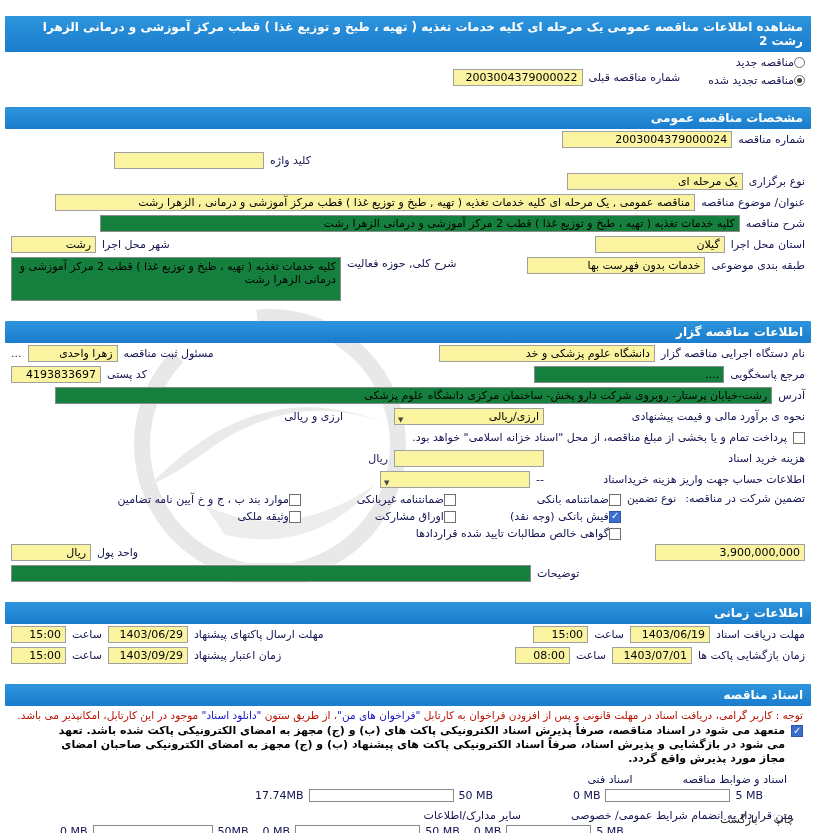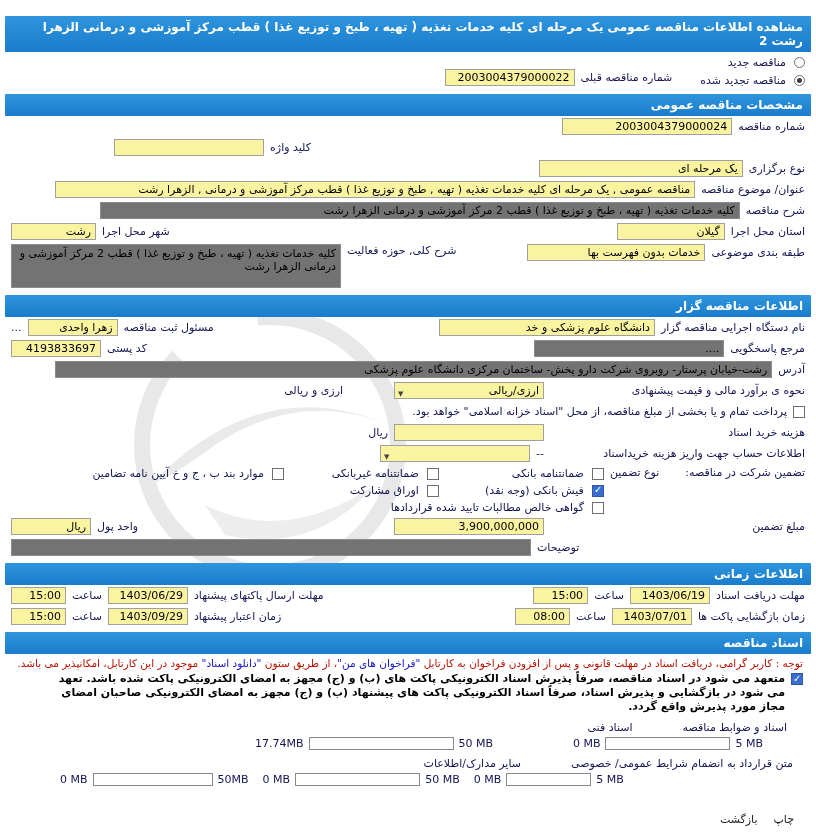--- a/index.html
+++ b/index.html
@@ -9,43 +9,43 @@
     background:#ffffff; direction:rtl;
     font-family:"DejaVu Sans", sans-serif; font-size:11px; color:#141452;
   }
   .watermark { position:absolute; top:295px; left:55px; width:430px; height:310px;
     opacity:.28; z-index:0; pointer-events:none; }
   .content { position:relative; z-index:1; padding:16px 5px 0 5px; }
   .titlebar, .section-bar {
     background:linear-gradient(#2e95dd,#1a7ccc); color:#fff; font-weight:bold;
     padding:4px 8px; font-size:12px; border-radius:1px;
   }
-  .section-bar { margin-top:5px; }
+  .section-bar { margin-top:18px; }
   .row { display:flex; align-items:center; gap:6px; padding:2px 6px; min-height:21px; }
   .row.top { align-items:flex-start; }
   .grp { display:flex; align-items:center; gap:6px; }
   .lbl { white-space:nowrap; color:#141452; }
   .lblcol { width:255px; flex:none; white-space:nowrap; color:#141452; }
   .field {
     background:#FAF4A0; border:1px solid #a0a0a0; height:17px; line-height:15px;
     padding:0 4px; overflow:hidden; white-space:nowrap; color:#000; flex:none;
   }
-  .field.white { background:#737373; border-color:#8c8c8c;text-align:right; }
+  .field.white { background:#15803d; border-color:#8c8c8c;text-align:right; }
   .field.grow { flex:1;margin-left:44px; }
   .field.area { height:auto; min-height:44px; white-space:normal; line-height:13px; padding:2px 4px; }
   .dd { position:relative; padding-left:16px; }
   .dd::after { content:"▼"; position:absolute; left:3px; top:4px; font-size:7px; color:#444; }
   .radio { width:11px; height:11px; border:1px solid #6f6f6f; border-radius:50%;
     background:#fff; display:inline-block; position:relative; flex:none; }
   .radio.checked::after { content:""; position:absolute; inset:2px; border-radius:50%; background:#3c3c3c; }
   .cb { width:12px; height:12px; border:1px solid #6f6f6f; background:#fff;
     display:inline-block; position:relative; flex:none; }
   .cb.checked { background:#3a6ed0; border-color:#2f57a5; }
   .cb.checked::after { content:"✓"; color:#fff; position:absolute; top:-2px; left:1px; font-size:10px; font-weight:bold; }
-  .opt { display:flex; align-items:center; gap:8px; }
+  .opt { display:flex; align-items:center; gap:0; }
   .gc1 { width:155px; } .gc2 { width:145px; } .gc3 { width:225px; }
   .gopts { display:flex; flex-direction:column; gap:4px; padding-top:1px; }
   .gr { display:flex; gap:10px; }
   .pgroup { display:flex; align-items:center; gap:5px; direction:ltr; color:#141452; }
   .pbar { height:13px; border:1px solid #8a8a8a; background:#fff; position:relative; overflow:hidden; flex:none; }
   .pfill { height:100%; width:0; background:linear-gradient(#a5d469,#69a92d); }
   .notice { padding:3px 8px 1px 8px; font-size:10.5px; }
   .nred { color:#bb1100; } .nblue { color:#1414c8; }
   .commit { display:flex; align-items:flex-start; gap:6px; padding:2px 8px 3px 40px;
     font-weight:bold; color:#000; line-height:14px; }
@@ -94,34 +94,34 @@
   <div class="row">
     <span class="lbl">شماره مناقصه</span>
     <span class="field" style="width:170px">2003004379000024</span>
   </div>
   <div class="row" style="padding-right:500px">
     <span class="lbl">کلید واژه</span>
     <span class="field" style="width:150px"></span>
   </div>
   <div class="row">
     <span class="lbl">نوع برگزاری</span>
-    <span class="field" style="width:204px">یک مرحله ای</span>
+    <span class="field" style="width:176px">یک مرحله ای</span>
   </div>
   <div class="row">
     <span class="lbl">عنوان/ موضوع  مناقصه</span>
     <span class="field grow">مناقصه عمومی , یک مرحله ای کلیه خدمات تغذیه ( تهیه , طبخ و توزیع غذا ) قطب مرکز آموزشی و درمانی , الزهرا رشت</span>
   </div>
   <div class="row">
     <span class="lbl">شرح مناقصه</span>
     <span class="field white" style="width:640px">کلیه خدمات تغذیه ( تهیه ، طبخ و توزیع غذا ) قطب 2 مرکز آموزشی و درمانی الزهرا رشت</span>
   </div>
   <div class="row" style="justify-content:space-between">
     <div class="grp">
       <span class="lbl">استان محل اجرا</span>
-      <span class="field" style="width:108px">گیلان</span>
+      <span class="field" style="width:130px">گیلان</span>
     </div>
     <div class="grp">
       <span class="lbl">شهر محل اجرا</span>
       <span class="field" style="width:85px">رشت</span>
     </div>
   </div>
   <div class="row top" style="justify-content:space-between">
     <div class="grp">
       <span class="lbl">طبقه بندی موضوعی</span>
       <span class="field" style="width:178px">خدمات بدون فهرست بها</span>
@@ -175,21 +175,21 @@
     <span class="field" style="width:150px"></span>
     <span class="lbl">ریال</span>
   </div>
   <div class="row">
     <span class="lblcol">اطلاعات حساب جهت  واریز  هزینه خریداسناد</span>
     <span class="lbl">--</span>
     <span class="field dd" style="width:150px"></span>
   </div>
   <div class="row top">
     <span class="lbl">تضمین شرکت در  مناقصه:</span>
-    <span class="lbl" style="margin-right:20px">نوع  تضمین</span>
+    <span class="lbl" style="margin-right:3px">نوع  تضمین</span>
     <div class="gopts">
       <div class="gr">
         <span class="opt gc1">
           <span class="cb"></span>
           <span>ضمانتنامه بانکی</span>
         </span>
         <span class="opt gc2">
           <span class="cb"></span>
           <span>ضمانتنامه غیربانکی</span>
         </span>
@@ -200,31 +200,34 @@
       </div>
       <div class="gr">
         <span class="opt gc1">
           <span class="cb checked"></span>
           <span>فیش بانکی (وجه نقد)</span>
         </span>
         <span class="opt gc2">
           <span class="cb"></span>
           <span>اوراق  مشارکت</span>
         </span>
+        <span class="opt gc3">
+          <span class="cb"></span>
+          <span>وثیقه ملکی</span>
+        </span>
       </div>
       <div class="gr">
         <span class="opt">
           <span class="cb"></span>
           <span>گواهی  خالص  مطالبات  تایید  شده  قراردادها</span>
         </span>
       </div>
     </div>
   </div>
   <div class="row">
-    <span class="lblcol">مبلغ  تضمین</span>
     <span class="field" style="width:150px">3,900,000,000</span>
     <span class="grp" style="margin-right:auto">
       <span class="lbl">واحد پول</span>
       <span class="field" style="width:80px">ریال</span>
     </span>
   </div>
   <div class="row" style="justify-content:flex-end">
     <span class="lbl">توضیحات</span>
     <span class="field white" style="width:520px"></span>
   </div>

